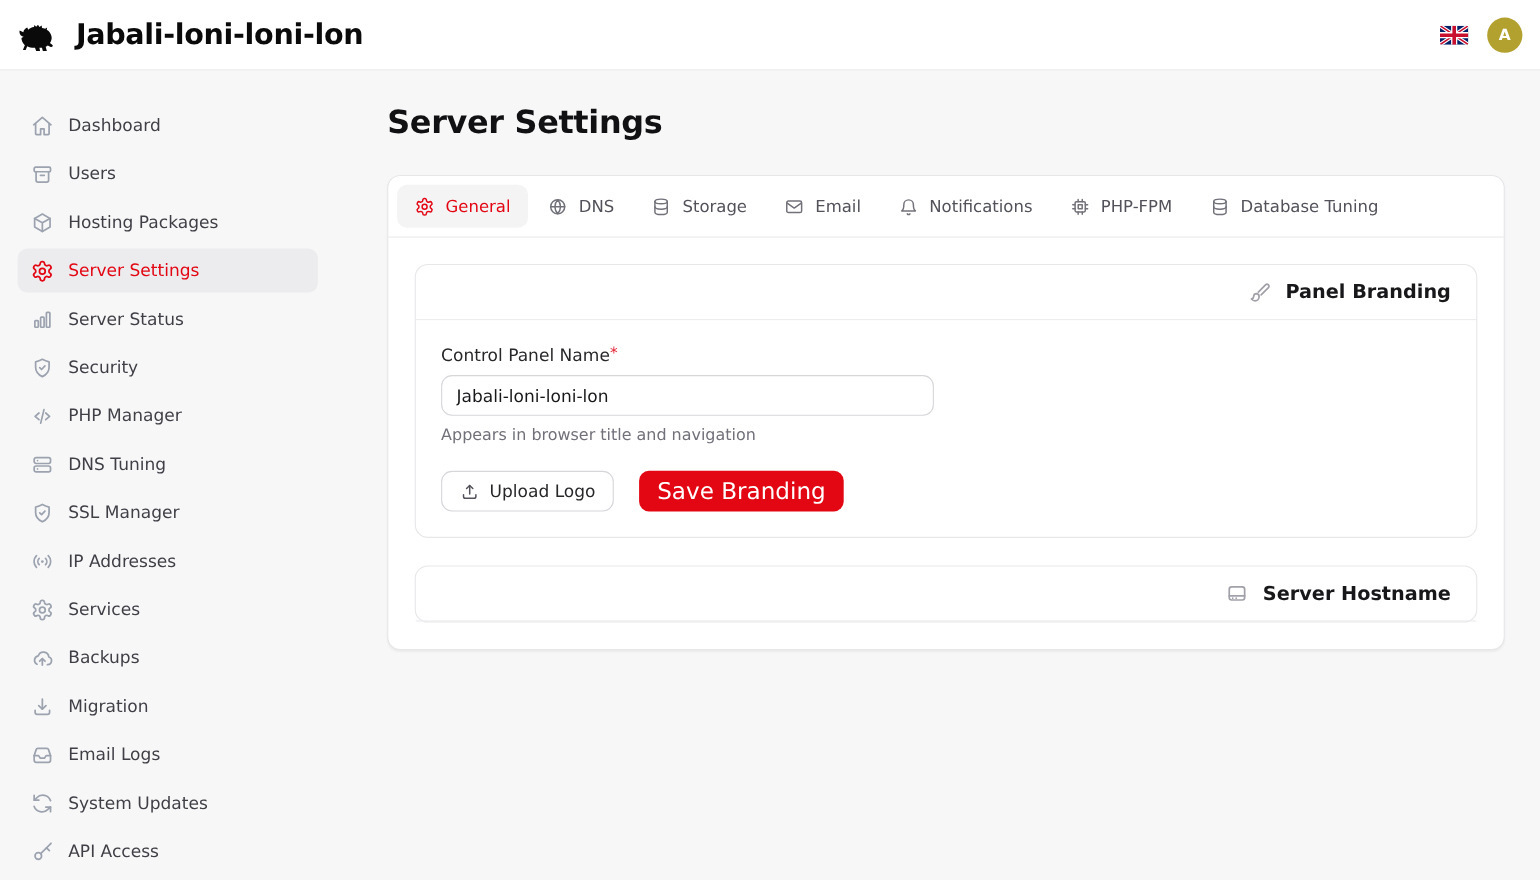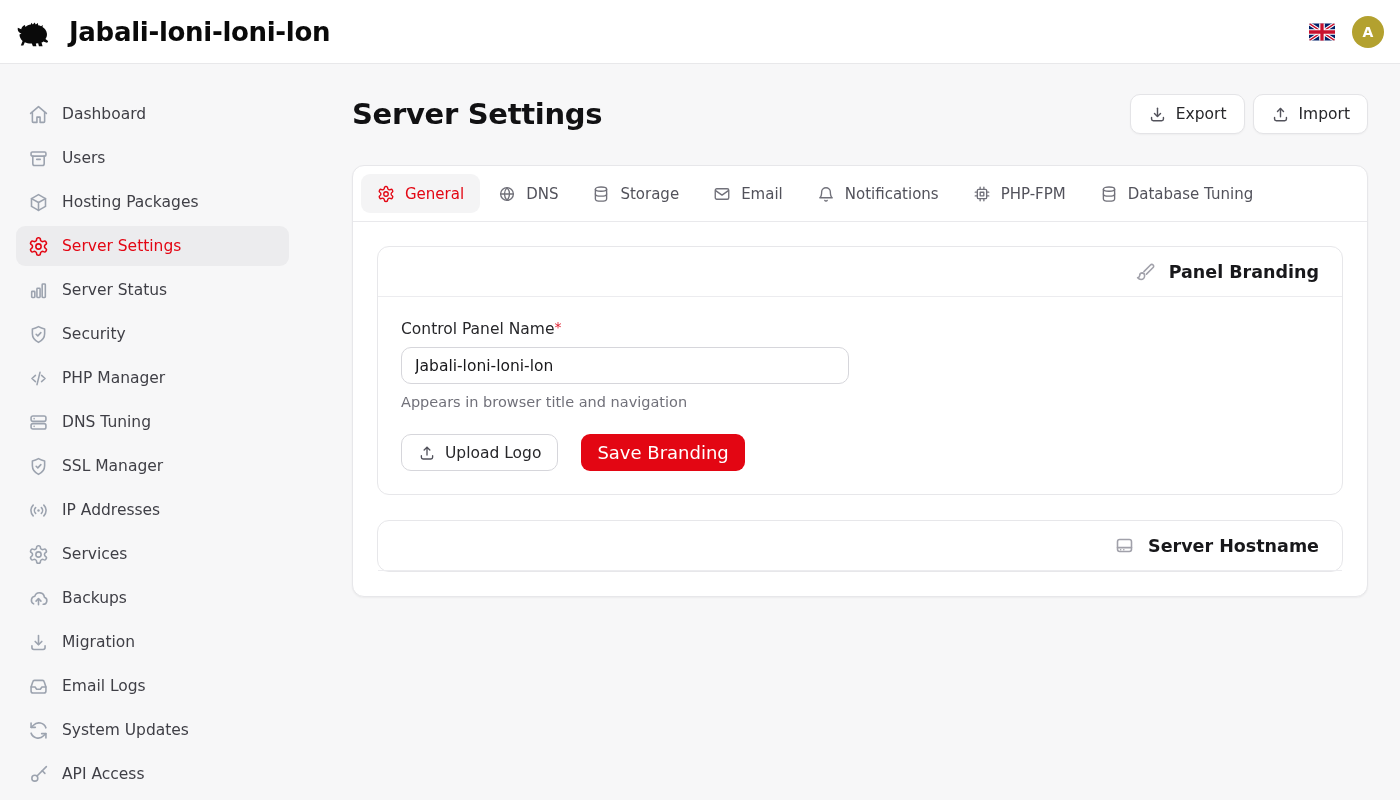--- a/index.html
+++ b/index.html
@@ -62,21 +62,21 @@
                 font-size:15.5px; color:#18181b; font-family:inherit; background:#fff; outline:none; }
   .w-half { width:448px; }
   .w-full { width:100%; }
   .helper { margin-top:10px; font-size:14.5px; color:#71717a; }
   .btn-row { margin-top:24px; display:flex; gap:23px; }
   .btn-sm-outline { display:flex; align-items:center; gap:9px; height:37px; padding:0 16px;
                     background:#fff; border:1px solid #d6d6db; border-radius:10px; font-size:15.5px;
                     color:#27272a; cursor:pointer; font-family:inherit; }
   .btn-sm-outline .icn { width:18px; height:18px; color:#52525b; }
   .btn-red { height:37px; padding:0 16px; border:none; border-radius:9px; background:var(--accent);
-             color:#fff; font-size:18px; cursor:pointer; font-family:inherit;text-align:right; }
+             color:#fff; font-size:21px; cursor:pointer; font-family:inherit;text-align:right; }
 </style>
 </head>
 <body>
 
 <header class="topbar">
   <div class="brand">
     <span class="logo icn-host">
         <svg viewBox="0 0 66 46" fill="none" stroke="currentColor" stroke-width="1.8" stroke-linecap="round" stroke-linejoin="round">
           <path fill="currentColor" stroke="none" d="M10 26c-3.5-.6-6.5-4.6-5.4-8.6l5 2.4c.3-2.5 2.4-5.4 5.4-6.4l1 3c2-2 4.9-3.4 7.9-3.7l.6-2.7 2.4 2.5 2.5-3 1.8 3.2 3.2-2.2.3 3.4c1.5.2 3 .6 4.3 1.2l2.7-1.7-.5 3c3.5 2 6 5.5 6.5 9.5.4 3-.4 6-2.2 8.2l3.4 2.8c1.4 1.2-.6 3.4-2.4 2.6l-4-1.8c-.8.7-1.8 1.3-2.8 1.7l1.6 5.6h-5.4l-1.2-4.4-3.4.2.8 4.2h-5.2l-1.6-4.2c-3.8.2-7.6-.4-10.4-2l-2.2 5H9l2.6-6.6C8.6 34.2 7 31 7 27.6z"></path>
         </svg>
@@ -257,38 +257,20 @@
             <path d="m16.3 7.7 3 3"></path>
           </svg>
         </span>
         <span class="side-label">API Access</span>
       </div>
     </nav>
 
   <main class="main">
     <div class="page-head">
       <h1 class="page-title">Server Settings</h1>
-      <div class="actions" id="page-actions">
-          <button class="btn-outline">
-            <span class="icn"><svg viewBox="0 0 24 24" fill="none" stroke="currentColor" stroke-width="1.8" stroke-linecap="round" stroke-linejoin="round">
-                <path d="M12 4v10.3"></path>
-                <path d="m8.2 10.8 3.8 3.7 3.8-3.7"></path>
-                <path d="M4.5 15.7v2.1a2.2 2.2 0 0 0 2.2 2.2h10.6a2.2 2.2 0 0 0 2.2-2.2v-2.1"></path>
-              </svg></span>
-            <span>Export</span>
-          </button>
-          <button class="btn-outline">
-            <span class="icn"><svg viewBox="0 0 24 24" fill="none" stroke="currentColor" stroke-width="1.8" stroke-linecap="round" stroke-linejoin="round">
-                <path d="M12 14.8V4.5"></path>
-                <path d="m8.2 8.1 3.8-3.7 3.8 3.7"></path>
-                <path d="M4.5 15.7v2.1a2.2 2.2 0 0 0 2.2 2.2h10.6a2.2 2.2 0 0 0 2.2-2.2v-2.1"></path>
-              </svg></span>
-            <span>Import</span>
-          </button>
-        </div>
     </div>
 
     <div class="panel">
       <div class="tabs" id="tab-list">
           <div class="tab active">
             <span class="icn"><svg viewBox="0 0 24 24" fill="none" stroke="currentColor" stroke-width="1.8" stroke-linecap="round" stroke-linejoin="round">
                 <path d="M12.22 2h-.44a2 2 0 0 0-2 2v.18a2 2 0 0 1-1 1.73l-.43.25a2 2 0 0 1-2 0l-.15-.08a2 2 0 0 0-2.73.73l-.22.38a2 2 0 0 0 .73 2.73l.15.1a2 2 0 0 1 1 1.72v.51a2 2 0 0 1-1 1.74l-.15.09a2 2 0 0 0-.73 2.73l.22.38a2 2 0 0 0 2.73.73l.15-.08a2 2 0 0 1 2 0l.43.25a2 2 0 0 1 1 1.73V20a2 2 0 0 0 2 2h.44a2 2 0 0 0 2-2v-.18a2 2 0 0 1 1-1.73l.43-.25a2 2 0 0 1 2 0l.15.08a2 2 0 0 0 2.73-.73l.22-.39a2 2 0 0 0-.73-2.73l-.15-.08a2 2 0 0 1-1-1.74v-.5a2 2 0 0 1 1-1.74l.15-.09a2 2 0 0 0 .73-2.73l-.22-.38a2 2 0 0 0-2.73-.73l-.15.08a2 2 0 0 1-2 0l-.43-.25a2 2 0 0 1-1-1.73V4a2 2 0 0 0-2-2z"></path>
                 <circle cx="12" cy="12" r="3"></circle>
               </svg></span>
             <span>General</span>

